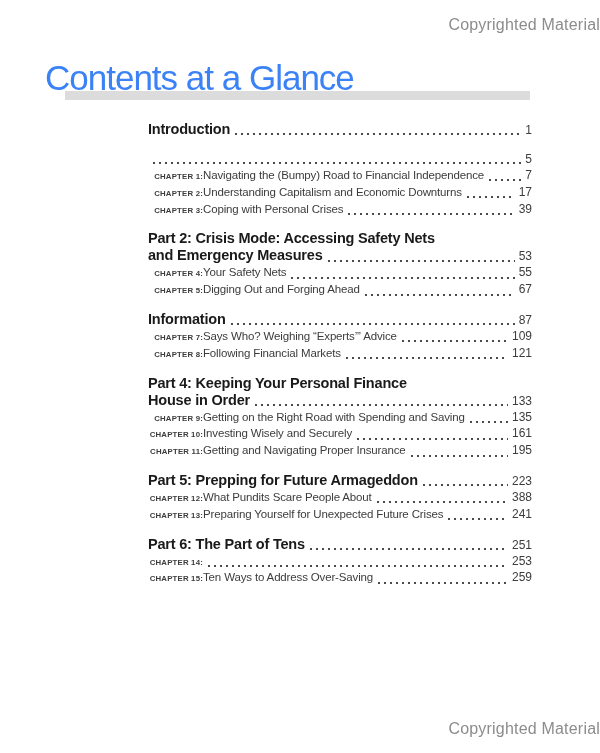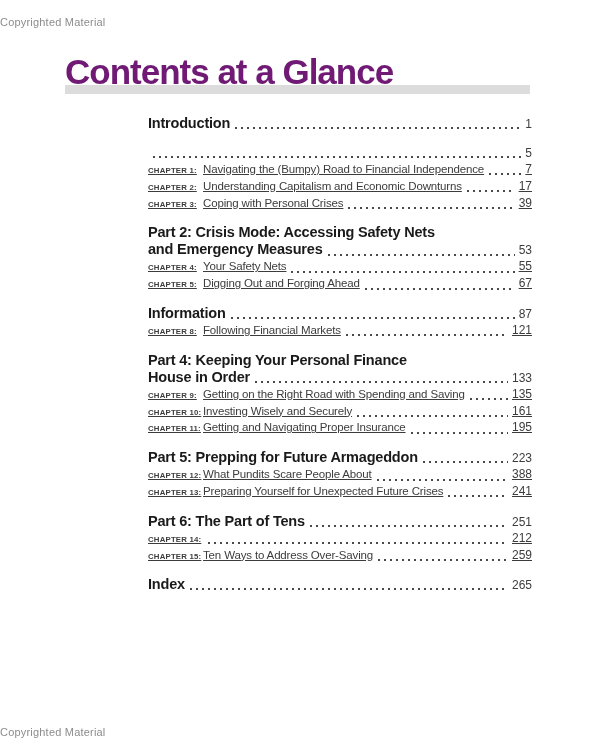--- a/index.html
+++ b/index.html
@@ -4,33 +4,33 @@
 <style>
   * { margin: 0; padding: 0; box-sizing: border-box; }
   html, body { background: #ffffff; }
   body {
     width: 600px; height: 753px;
     font-family: "Liberation Sans", sans-serif;
     position: relative; overflow: hidden;
     color: #3c3c3c;
   }
   .notice {
-    text-align: left;
+    text-align: right;
     color: #8c8c8c;
-    font-size: 11px;
+    font-size: 16px;
     letter-spacing: 0.2px;
   }
   .notice.top { padding-top: 16px; }
   .notice.bottom { position: absolute; bottom: 15px; left: 0; right: 0; }
 
   .title {
     font-size: 35px;
-    font-weight: bold;
-    color: #701a75;
-    margin: 25px 0 0 65px;
+    font-weight: normal;
+    color: #3b82f6;
+    margin: 25px 0 0 45px;
     letter-spacing: -1px;
     position: relative;
     z-index: 2;
     line-height: 38px;
   }
   .title-rule {
     height: 9px;
     background: #dcdcdc;
     margin-left: 65px;
     width: 465px;
@@ -39,34 +39,34 @@
 
   .toc {
     margin: 21px 0 0 148px;
     width: 384px;
   }
   .toc-section { margin-bottom: 12px; }
 
   .row {
     display: flex;
     align-items: baseline;
+    text-align: right;
   }
   .row.head {
     font-weight: bold;
     font-size: 14.5px;
     line-height: 17px;
     color: #1a1a1a;
     letter-spacing: -0.2px;
   }
   .row.chapter {
     font-size: 11.5px;
     line-height: 14.8px;
     letter-spacing: -0.15px;
     color: #3c3c3c;
-    text-decoration: underline;
   }
   .ch-label {
     flex: 0 0 55px;
     font-size: 7.8px;
     font-weight: bold;
     letter-spacing: 0.2px;
     white-space: nowrap;
   }
   .ch-title, .head-text { flex: 0 0 auto; white-space: nowrap; }
 
@@ -156,20 +156,26 @@
     </div>
   </section>
 
   <section class="toc-section">
     <div class="row head">
       <span class="head-text">Information</span>
       <span class="leader"></span>
       <span class="page-num">87</span>
     </div>
     <div class="row chapter">
+      <span class="ch-label">CHAPTER 7:</span>
+      <span class="ch-title">Says Who? Weighing “Experts’” Advice</span>
+      <span class="leader"></span>
+      <span class="page-num">109</span>
+    </div>
+    <div class="row chapter">
       <span class="ch-label">CHAPTER 8:</span>
       <span class="ch-title">Following Financial Markets</span>
       <span class="leader"></span>
       <span class="page-num">121</span>
     </div>
   </section>
 
   <section class="toc-section">
     <div class="row head">
       <span class="head-text">Part 4: Keeping Your Personal Finance</span>
@@ -221,33 +227,26 @@
 
   <section class="toc-section">
     <div class="row head">
       <span class="head-text">Part 6: The Part of Tens</span>
       <span class="leader"></span>
       <span class="page-num">251</span>
     </div>
     <div class="row chapter">
       <span class="ch-label">CHAPTER 14:</span>
       <span class="leader"></span>
-      <span class="page-num">212</span>
+      <span class="page-num">253</span>
     </div>
     <div class="row chapter">
       <span class="ch-label">CHAPTER 15:</span>
       <span class="ch-title">Ten Ways to Address Over-Saving</span>
       <span class="leader"></span>
       <span class="page-num">259</span>
     </div>
   </section>
 
-  <section class="toc-section">
-    <div class="row head">
-      <span class="head-text">Index</span>
-      <span class="leader"></span>
-      <span class="page-num">265</span>
-    </div>
-  </section>
 
 </div>
 
 <div class="notice bottom">Copyrighted Material</div>
 
 </body></html>

